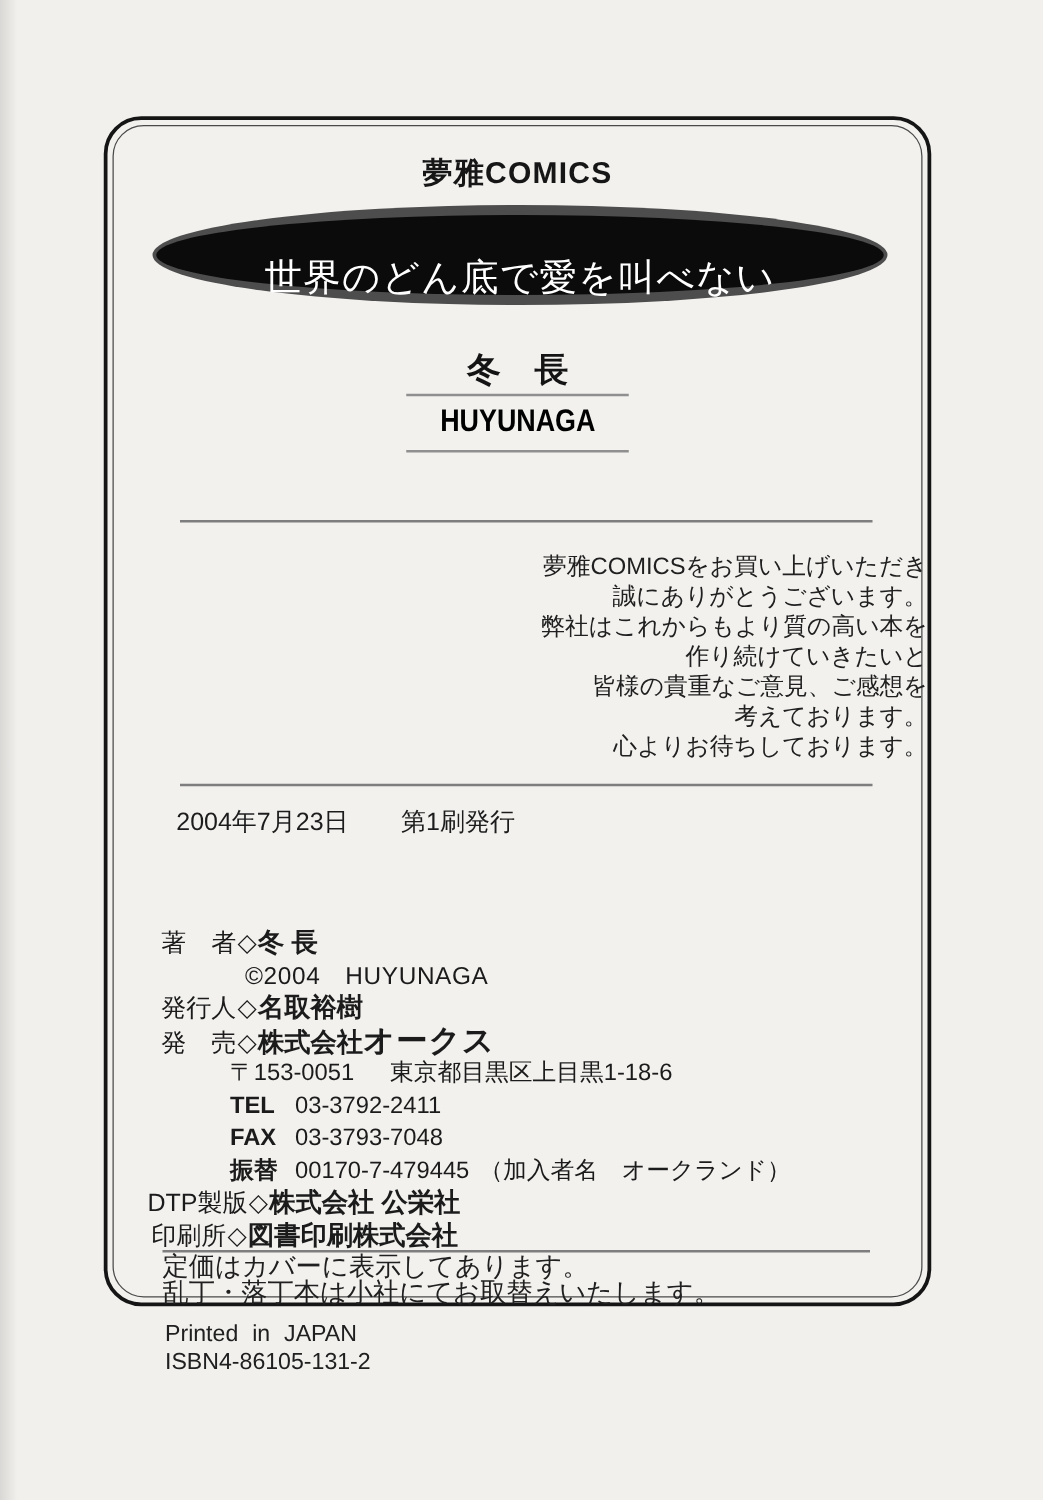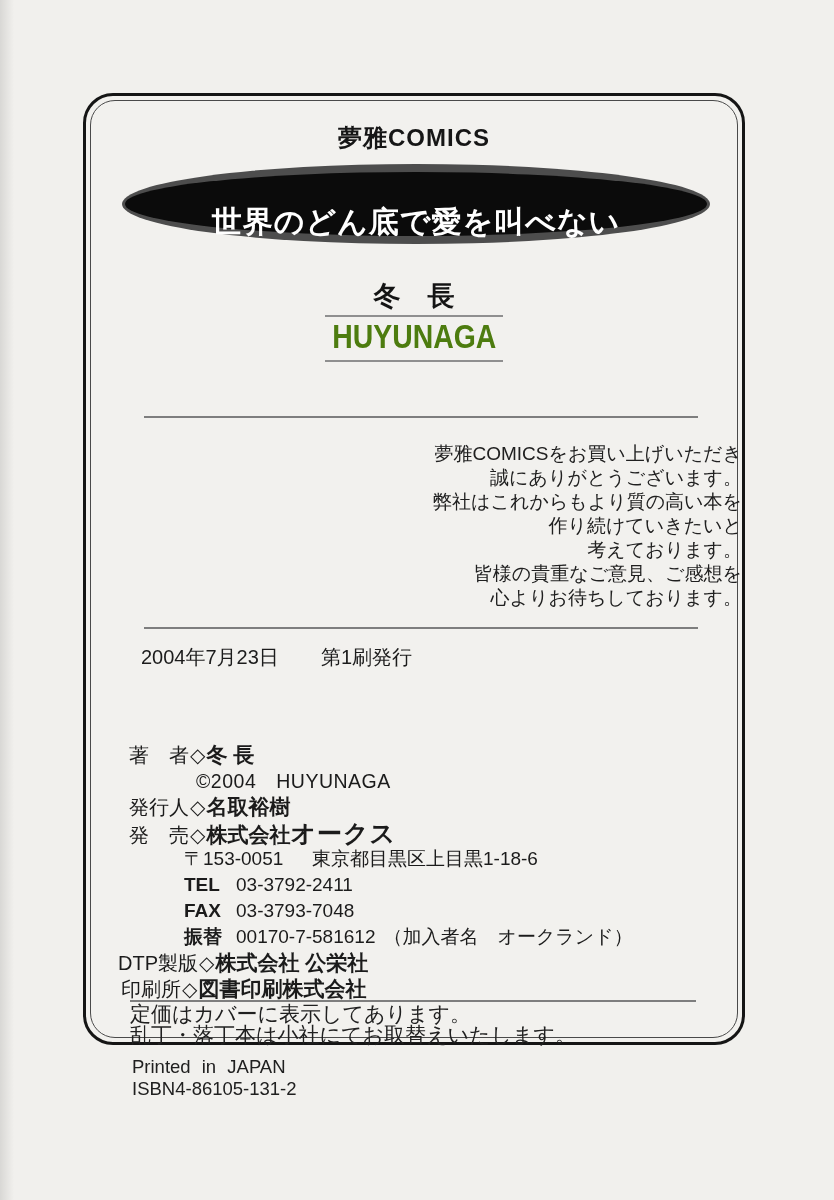--- a/index.html
+++ b/index.html
@@ -31,37 +31,37 @@
   .oval{
     position:absolute;top:68px;left:36px;width:588px;height:80px;
     background:#4d4d4d;border-radius:50%;
   }
   .oval-inner{
     position:absolute;left:3px;right:3px;top:8px;bottom:8px;
     background:#0b0b0b;border-radius:50%;
     display:flex;align-items:center;justify-content:center;
   }
   .oval-title{
-    color:#ffffff;font-size:30px;font-weight:bold;letter-spacing:1px;
+    color:#ffffff;font-size:30px;font-weight:normal;letter-spacing:1px;
     white-space:nowrap;
     margin-top:37px;
   }
   .author-jp{
     position:absolute;top:182px;left:0;width:100%;text-align:center;
     font-size:27px;font-weight:bold;color:#141414;
   }
   .rule-s{
     position:absolute;left:50%;transform:translateX(-50%);
     width:178px;height:2px;background:#8f8f8f;
   }
   .rs1{top:219px;}
   .rs2{top:264px;}
   .author-en{
     position:absolute;top:221px;left:0;width:100%;text-align:center;
-    font-size:33px;font-weight:800;color:#4d7c0f;line-height:40px;
+    font-size:25px;font-weight:800;color:#000000;line-height:40px;
   }
   .author-en span{display:inline-block;transform:scaleX(0.86);transform-origin:center;}
   .rule-big{
     position:absolute;height:2px;background:#7e7e7e;
   }
   .ra{top:320px;left:58px;width:554px;}
   .rb{top:531px;left:58px;width:554px;}
   .rc{top:904px;left:44px;width:566px;}
   .message{
     position:absolute;top:346px;left:0;width:100%;text-align:right;
@@ -117,22 +117,22 @@
   <div class="rule-s rs1"></div>
   <div class="author-en"><span>HUYUNAGA</span></div>
   <div class="rule-s rs2"></div>
 
   <div class="rule-big ra"></div>
   <div class="message">
     <div>夢雅COMICSをお買い上げいただき</div>
     <div>誠にありがとうございます。</div>
     <div>弊社はこれからもより質の高い本を</div>
     <div>作り続けていきたいと</div>
+    <div>皆様の貴重なご意見、ご感想を</div>
     <div>考えております。</div>
-    <div>皆様の貴重なご意見、ご感想を</div>
     <div>心よりお待ちしております。</div>
   </div>
   <div class="rule-big rb"></div>
 
   <div class="date-line">
     <span class="date">2004年7月23日</span><span class="printing">第1刷発行</span>
   </div>
 
   <div class="colophon">
     <div class="row ind-a">
@@ -148,21 +148,21 @@
     <div class="row sub">
       <span class="post">〒153-0051</span><span>東京都目黒区上目黒1-18-6</span>
     </div>
     <div class="row sub">
       <span class="k">TEL</span><span>03-3792-2411</span>
     </div>
     <div class="row sub">
       <span class="k">FAX</span><span>03-3793-7048</span>
     </div>
     <div class="row sub">
-      <span class="k">振替</span><span>00170-7-581612</span><span class="furikae-note">（加入者名　オークランド）</span>
+      <span class="k">振替</span><span>00170-7-479445</span><span class="furikae-note">（加入者名　オークランド）</span>
     </div>
     <div class="row">
       <span class="lbl">DTP製版</span><span class="dia">◇</span><span class="name">株式会社 公栄社</span>
     </div>
     <div class="row ind-b">
       <span class="lbl">印刷所</span><span class="dia">◇</span><span class="name">図書印刷株式会社</span>
     </div>
   </div>
 
   <div class="rule-big rc"></div>

